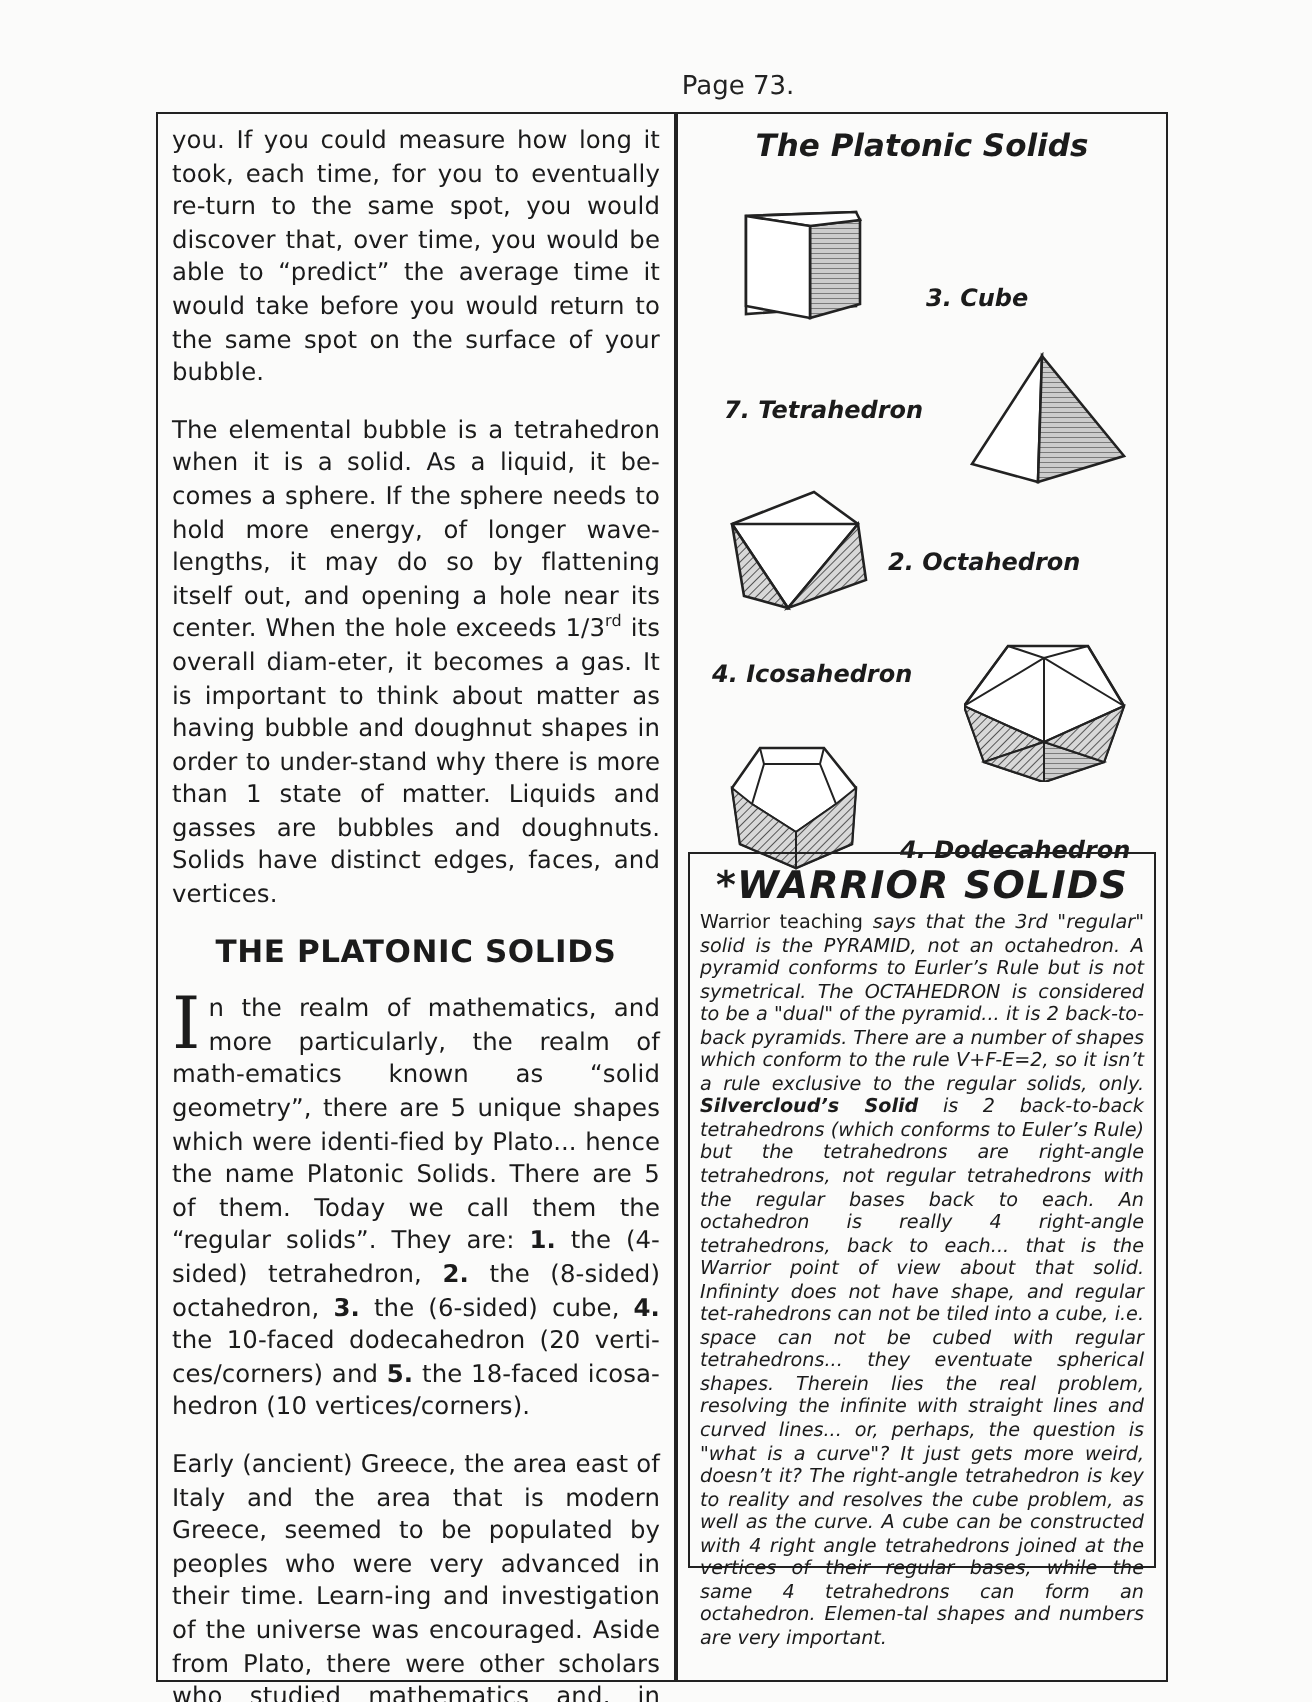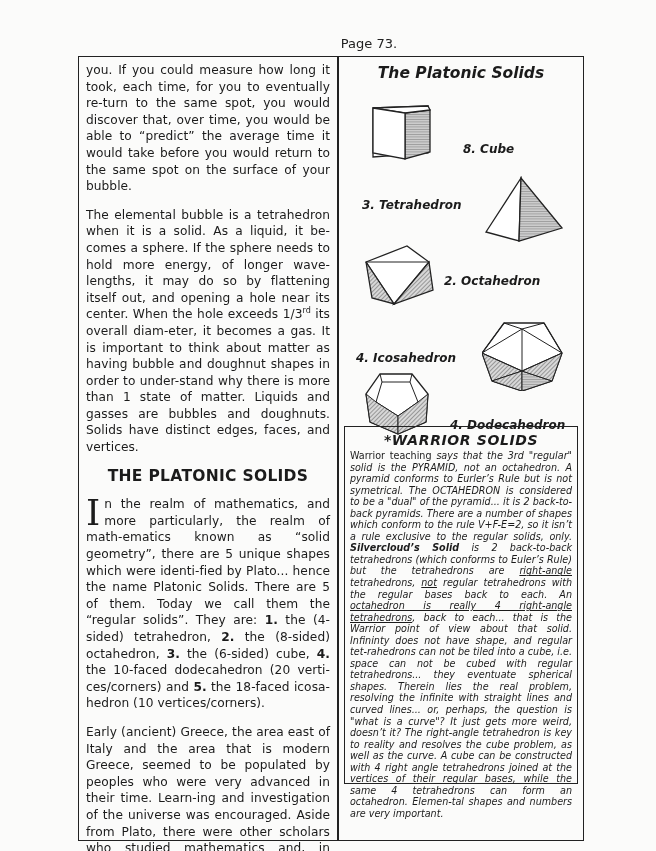--- a/index.html
+++ b/index.html
@@ -40,27 +40,27 @@
   .solids { position:relative; width:238px; height:350px; }
   .solid-label {
     position:absolute; font-weight:bold; font-style:italic; font-size:12px;
   }
   .solid-fig { position:absolute; }
   .warrior-box {
     position:absolute; left:344px; top:426px; width:234px; height:358px;
     border:1.5px solid #222; box-sizing:border-box; padding:3px 5px 0 5px;
   }
   .warrior-title {
-    font-weight:bold; font-style:italic; font-size:14px; text-align:center; letter-spacing:0.6px; margin:2px 0 2px 0;
+    font-weight:bold; font-style:italic; font-size:19px; text-align:center; letter-spacing:0.6px; margin:2px 0 2px 0;
   }
   .warrior-text {
     font-size:9.6px; line-height:11.55px; text-align:justify; font-style:italic;
   }
   .warrior-text .upright { font-style:normal; }
-  .warrior-text .u { text-decoration:underline; }
+  .warrior-text .u { }
 </style>
 </head>
 <body>
 
 <div class="page-num">Page 73.</div>
 
 <div class="frame"></div>
 <div class="col-divider"></div>
 
 <div class="left-col">
@@ -86,37 +86,37 @@
         </pattern>
       </defs>
     </svg>
 
     <svg class="solid-fig" style="left:22px;top:22px" width="72" height="60" viewBox="0 0 72 60">
       <polygon points="9,4 64,2 64,49 9,53" fill="#fff" stroke="#222" stroke-width="1.3"></polygon>
       <polygon points="41,9 66,6 66,48 41,55" fill="url(#hatch2)" stroke="#222" stroke-width="1.3"></polygon>
       <polygon points="9,4 64,2 66,6 41,9" fill="#fff" stroke="#222" stroke-width="1.3"></polygon>
       <polygon points="9,4 41,9 41,55 9,49" fill="#fff" stroke="#222" stroke-width="1.3"></polygon>
     </svg>
-    <div class="solid-label" style="left:121px;top:60px">8. Cube</div>
+    <div class="solid-label" style="left:121px;top:60px">3. Cube</div>
 
-    <div class="solid-label" style="left:20px;top:116px">3. Tetrahedron</div>
+    <div class="solid-label" style="left:20px;top:116px">7. Tetrahedron</div>
     <svg class="solid-fig" style="left:140px;top:94px" width="84" height="70" viewBox="0 0 84 70">
       <polygon points="39,2 4,56 37,65" fill="#fff" stroke="#222" stroke-width="1.3"></polygon>
       <polygon points="39,2 37,65 80,52" fill="url(#hatch2)" stroke="#222" stroke-width="1.3"></polygon>
     </svg>
 
     <svg class="solid-fig" style="left:20px;top:160px" width="78" height="66" viewBox="0 0 78 66">
       <polygon points="4,20 45,4 67,20 32,62" fill="#fff" stroke="#222" stroke-width="1.3"></polygon>
       <polygon points="4,20 10,56 32,62" fill="url(#hatch)" stroke="#222" stroke-width="1.3"></polygon>
       <polygon points="67,20 71,48 32,62" fill="url(#hatch)" stroke="#222" stroke-width="1.3"></polygon>
       <line x1="4" y1="20" x2="67" y2="20" stroke="#222" stroke-width="1.2"></line>
     </svg>
     <div class="solid-label" style="left:102px;top:192px">2. Octahedron</div>
 
-    <div class="solid-label" style="left:14px;top:269px">4. Icosahedron</div>
+    <div class="solid-label" style="left:14px;top:248px">4. Icosahedron</div>
     <svg class="solid-fig" style="left:140px;top:237px" width="82" height="72" viewBox="0 0 82 72">
       <polygon points="22,4 62,4 80,34 70,62 40,72 10,62 0,34" fill="#fff" stroke="#222" stroke-width="1.3"></polygon>
       <polygon points="0,34 10,62 40,52" fill="url(#hatch)" stroke="#222" stroke-width="1"></polygon>
       <polygon points="10,62 40,72 40,52" fill="url(#hatch)" stroke="#222" stroke-width="1"></polygon>
       <polygon points="40,52 40,72 70,62" fill="url(#hatch2)" stroke="#222" stroke-width="1"></polygon>
       <polygon points="40,52 70,62 80,34" fill="url(#hatch)" stroke="#222" stroke-width="1"></polygon>
       <polyline points="22,4 40,10 62,4" fill="none" stroke="#222" stroke-width="1"></polyline>
       <line x1="40" y1="10" x2="40" y2="52" stroke="#222" stroke-width="1"></line>
       <polyline points="22,4 0,34 40,10 80,34 62,4" fill="none" stroke="#222" stroke-width="1"></polyline>
       <polyline points="0,34 40,52 80,34" fill="none" stroke="#222" stroke-width="1"></polyline>

